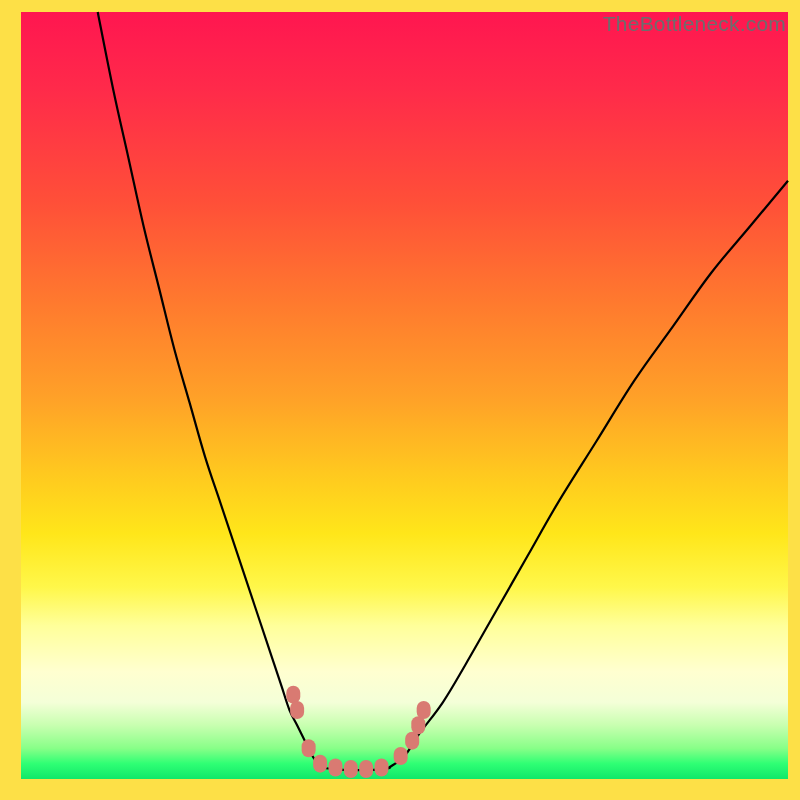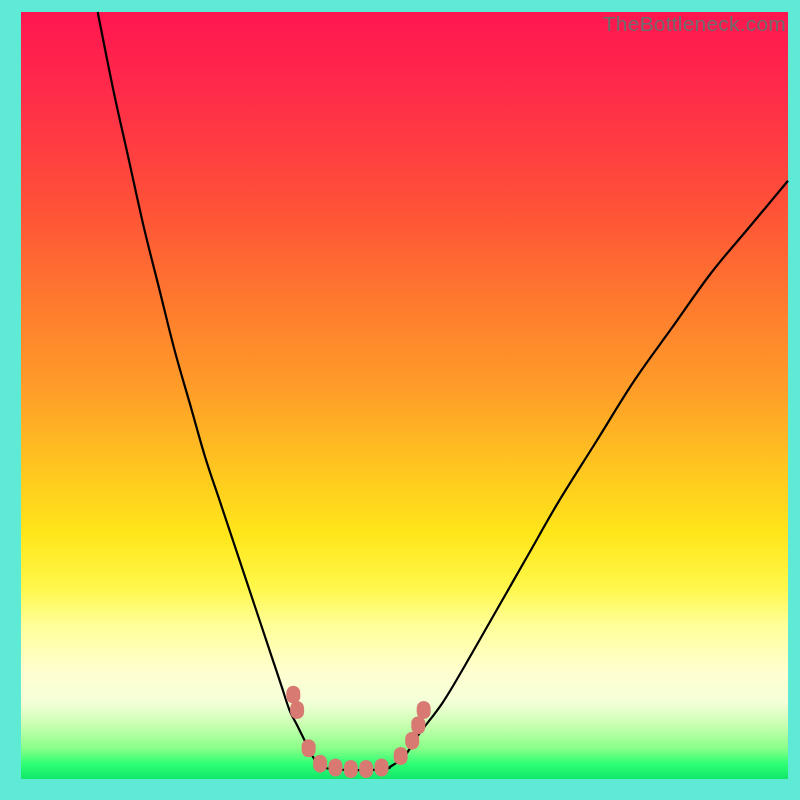--- a/index.html
+++ b/index.html
@@ -7,21 +7,21 @@
     padding: 0;
     width: 800px;
     height: 800px;
     background: #000;
     font-family: Arial, Helvetica, sans-serif;
     overflow: hidden;
   }
   .frame {
     position: absolute;
     inset: 0;
-    background: #5eead4;
+    background: #fde047;
   }
   .plot {
     position: absolute;
     left: 21px;
     top: 12px;
     width: 767px;
     height: 767px;
     
     background: linear-gradient(
       to bottom,

